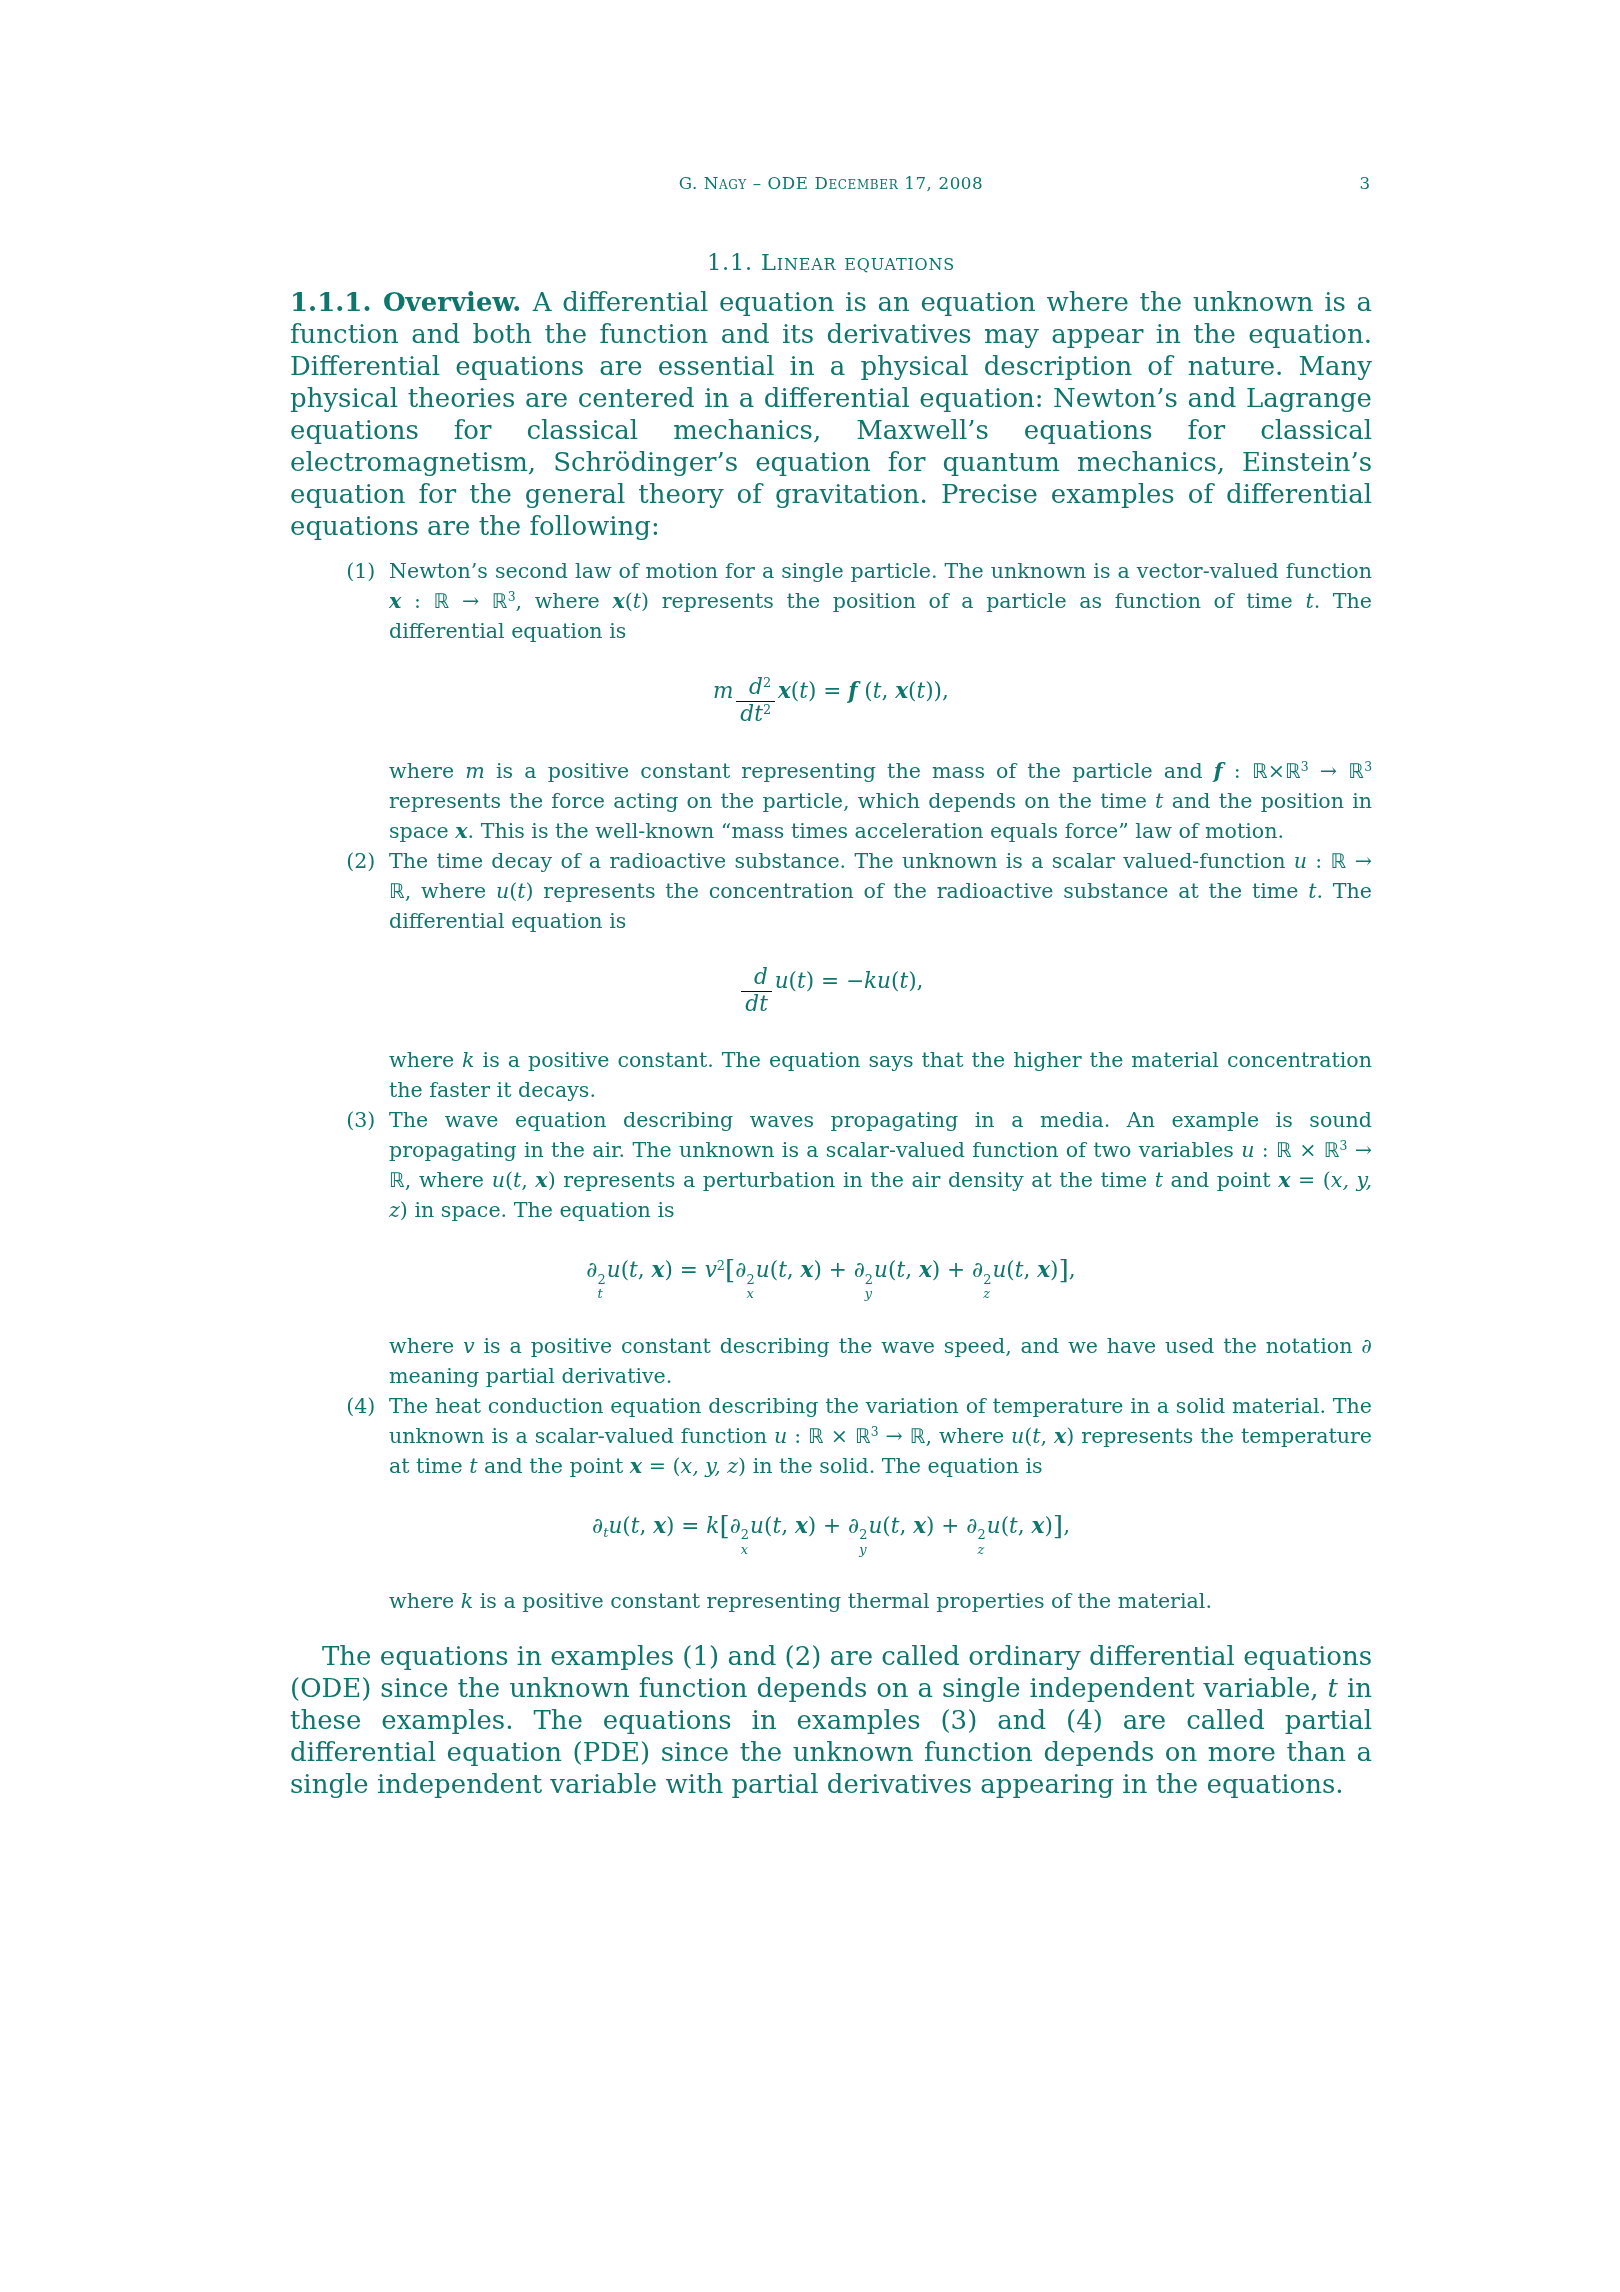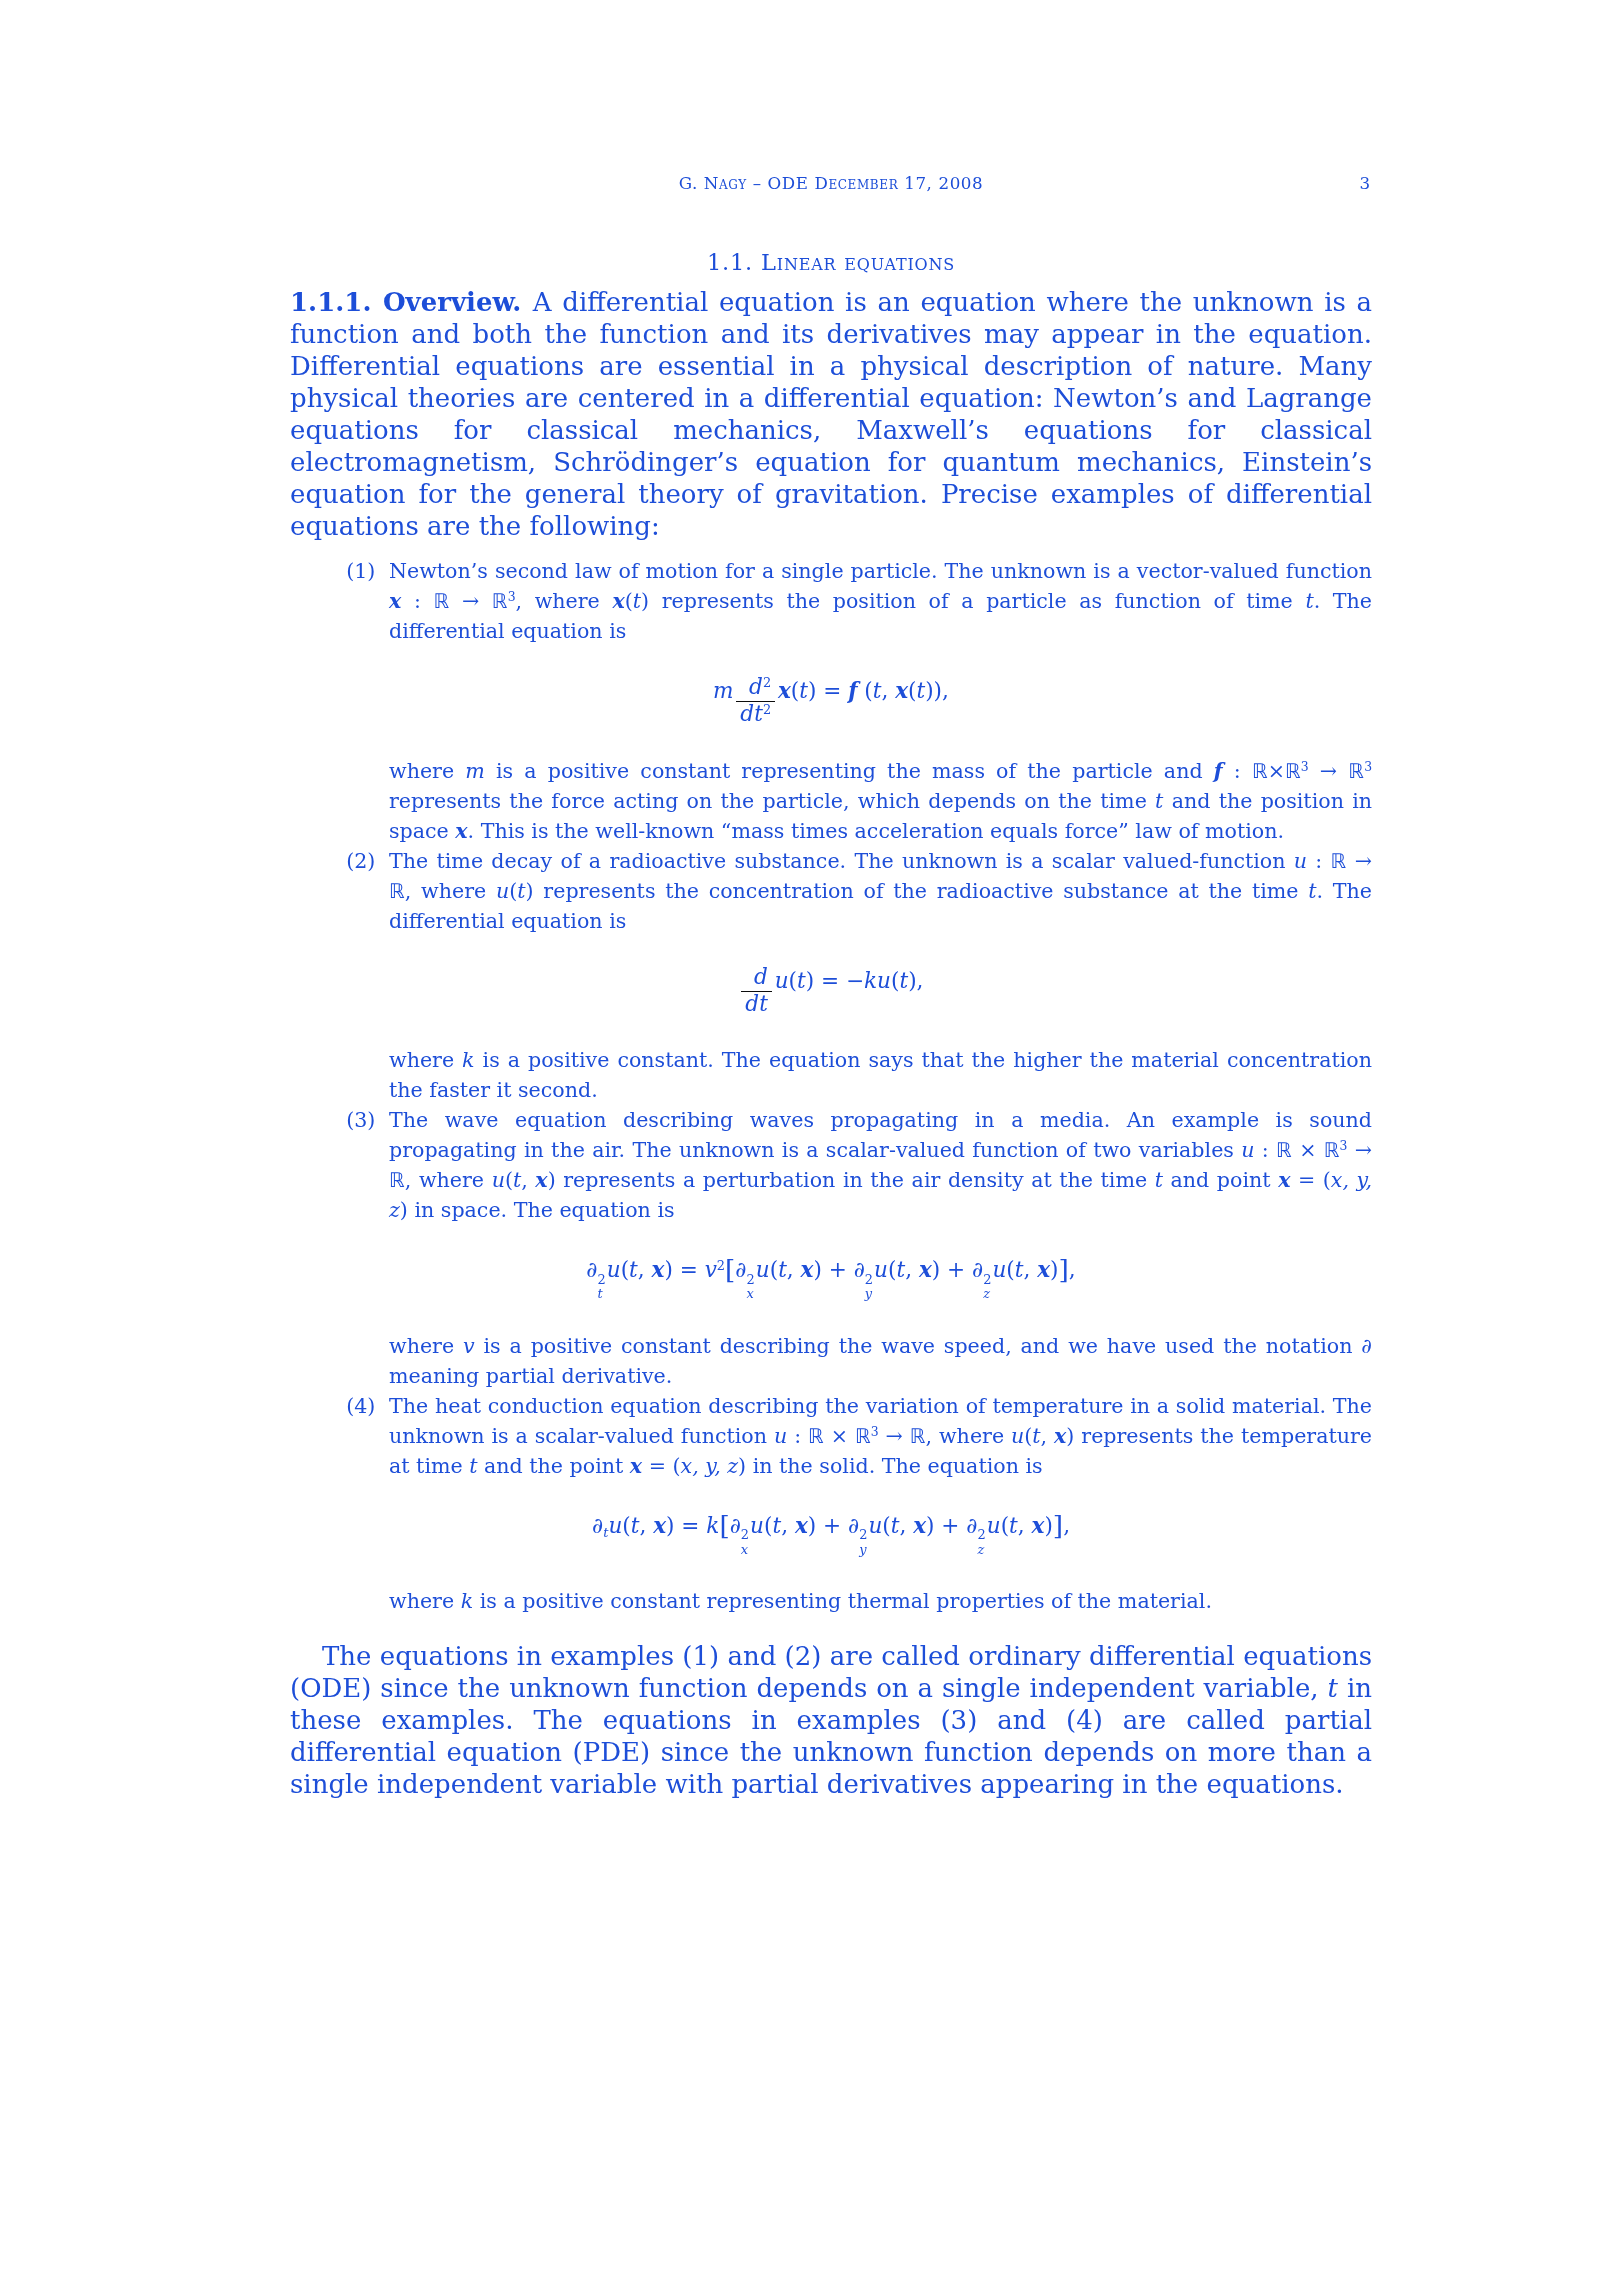--- a/index.html
+++ b/index.html
@@ -1,18 +1,18 @@
 <!DOCTYPE html>
 <html><head>
 <meta charset="utf-8">
 <style>
   html,body { margin:0; padding:0; background:#ffffff; }
   .page {
     position:relative; width:1452px; height:2293px; background:#ffffff;
-    font-family:"DejaVu Serif", serif; color:#1d4ed8; overflow:hidden;
+    font-family:"DejaVu Serif", serif; color:#0f766e; overflow:hidden;
   }
   .content { position:absolute; left:290px; top:173px; width:1082px; }
 
   .page-header { position:relative; font-size:16.7px; line-height:21.6px;
     font-variant:small-caps; letter-spacing:0.6px; }
   .running-head { text-align:center; }
   .page-number { position:absolute; right:2px; top:0; font-variant:normal; letter-spacing:0; }
 
   .chapter-title { margin:116px 0 0 0; font-weight:normal; text-align:center;
     font-variant:small-caps; font-size:28px; line-height:39px; letter-spacing:1.2px; }
@@ -70,21 +70,21 @@
         <div class="enum-body"><span>Newton’s second law of motion for a single particle. The unknown is a vector-valued function </span><span class="sbi">x</span><span> : </span><span class="sbb">ℝ</span><span> → </span><span class="sbb">ℝ</span><span class="ssup">3</span><span>, where </span><span class="sbi">x</span><span>(</span><span class="si">t</span><span>) represents the position of a particle as function of time </span><span class="si">t</span><span>. The differential equation is</span></div>
       </div>
       <div class="display-eq"><span class="si">m</span><span class="frac"><span class="num"><span class="si">d</span><span class="ssup">2</span></span><span class="den"><span class="si">dt</span><span class="ssup">2</span></span></span><span class="sbi">x</span><span>(</span><span class="si">t</span><span>) = </span><span class="sbi">f</span><span> (</span><span class="si">t</span><span>, </span><span class="sbi">x</span><span>(</span><span class="si">t</span><span>)),</span></div>
       <div class="enum-cont"><span>where </span><span class="si">m</span><span> is a positive constant representing the mass of the particle and </span><span class="sbi">f</span><span> : </span><span class="sbb">ℝ</span><span>×</span><span class="sbb">ℝ</span><span class="ssup">3</span><span> → </span><span class="sbb">ℝ</span><span class="ssup">3</span><span> represents the force acting on the particle, which depends on the time </span><span class="si">t</span><span> and the position in space </span><span class="sbi">x</span><span>. This is the well-known “mass times acceleration equals force” law of motion.</span></div>
 
       <div class="enum-row">
         <div class="enum-label">(2)</div>
         <div class="enum-body"><span>The time decay of a radioactive substance. The unknown is a scalar valued-function </span><span class="si">u</span><span> : </span><span class="sbb">ℝ</span><span> → </span><span class="sbb">ℝ</span><span>, where </span><span class="si">u</span><span>(</span><span class="si">t</span><span>) represents the concentration of the radioactive substance at the time </span><span class="si">t</span><span>. The differential equation is</span></div>
       </div>
       <div class="display-eq"><span class="frac"><span class="num"><span class="si">d</span></span><span class="den"><span class="si">dt</span></span></span><span class="si">u</span><span>(</span><span class="si">t</span><span>) = −</span><span class="si">k</span><span class="si">u</span><span>(</span><span class="si">t</span><span>),</span></div>
-      <div class="enum-cont"><span>where </span><span class="si">k</span><span> is a positive constant.  The equation says that the higher the material concentration the faster it second.</span></div>
+      <div class="enum-cont"><span>where </span><span class="si">k</span><span> is a positive constant.  The equation says that the higher the material concentration the faster it decays.</span></div>
 
       <div class="enum-row">
         <div class="enum-label">(3)</div>
         <div class="enum-body"><span>The wave equation describing waves propagating in a media. An example is sound propagating in the air. The unknown is a scalar-valued function of two variables </span><span class="si">u</span><span> : </span><span class="sbb">ℝ</span><span> × </span><span class="sbb">ℝ</span><span class="ssup">3</span><span> → </span><span class="sbb">ℝ</span><span>, where </span><span class="si">u</span><span>(</span><span class="si">t</span><span>, </span><span class="sbi">x</span><span>) represents a perturbation in the air density at the time </span><span class="si">t</span><span> and point </span><span class="sbi">x</span><span> = (</span><span class="si">x, y, z</span><span>) in space. The equation is</span></div>
       </div>
       <div class="display-eq"><span class="si">∂</span><span class="supsub">
             <span class="u">2</span>
             <span class="d">t</span>
           </span><span class="si">u</span><span>(</span><span class="si">t</span><span>, </span><span class="sbi">x</span><span>) = </span><span class="si">v</span><span class="ssup">2</span><span class="sbr">[</span><span class="si">∂</span><span class="supsub">
             <span class="u">2</span>

